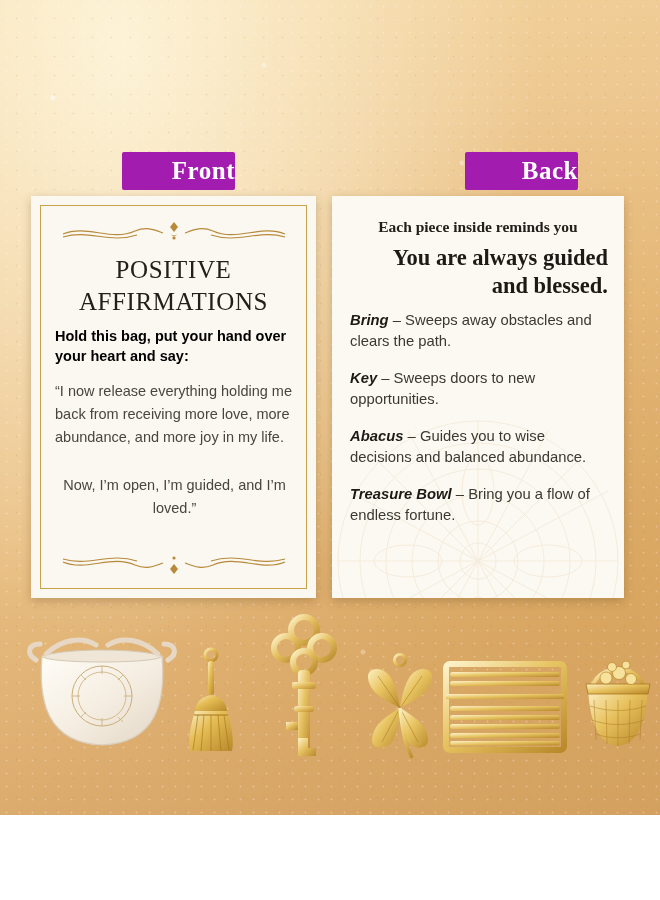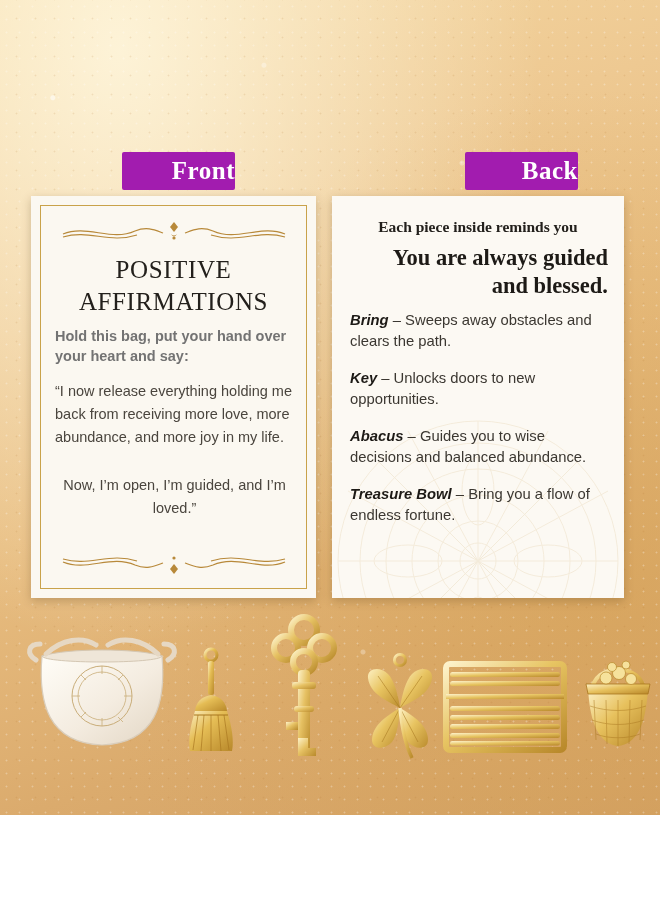--- a/index.html
+++ b/index.html
@@ -132,21 +132,21 @@
     letter-spacing: 0.6px;
   }
   .front-sub {
     position: absolute;
     left: 24px;
     right: 22px;
     top: 130px;
     font-size: 14.5px;
     font-weight: 700;
     line-height: 20px;
-    color: #737373;
+    color: #000000;
   }
   .front-quote {
     position: absolute;
     left: 24px;
     right: 22px;
     top: 184px;
     text-align: left;
     font-size: 14.5px;
     line-height: 23px;
     color: #4a453e;
@@ -307,21 +307,21 @@
     <div class="back-headline">
       <div>You are always guided</div>
       <div>and blessed.</div>
     </div>
 
     <div class="back-list">
       <div class="back-item">
         <span class="term">Bring</span><span> – Sweeps away obstacles and clears the path.</span>
       </div>
       <div class="back-item">
-        <span class="term">Key</span><span> – Unlocks doors to new opportunities.</span>
+        <span class="term">Key</span><span> – Sweeps doors to new opportunities.</span>
       </div>
       <div class="back-item">
         <span class="term">Abacus</span><span> – Guides you to wise decisions and balanced abundance.</span>
       </div>
       <div class="back-item">
         <span class="term">Treasure Bowl</span><span> – Bring you a flow of endless fortune.</span>
       </div>
     </div>
   </div>
 

